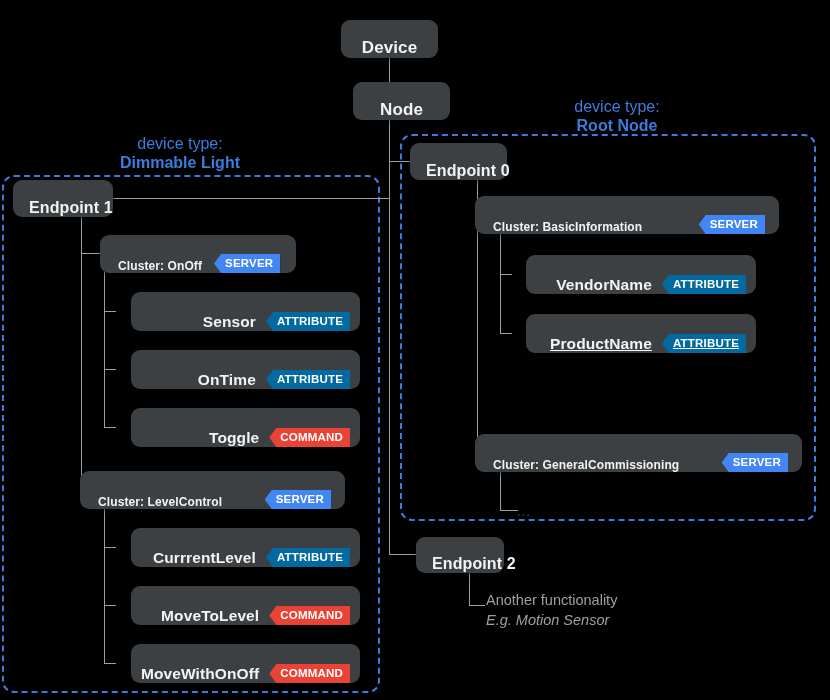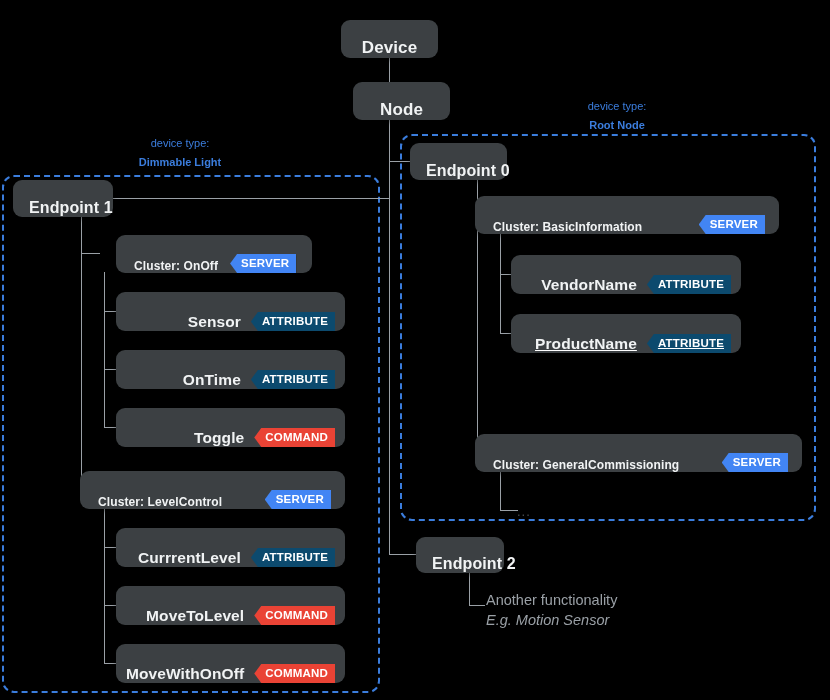--- a/index.html
+++ b/index.html
@@ -44,41 +44,41 @@
 
   
   .endpoint { padding: 0 16px; justify-content: flex-start; }
   .endpoint .label { font-size: 16px; font-weight: 700; }
 
   
   .cluster { padding: 0 14px 0 18px; justify-content: flex-start; gap: 12px; }
   .cluster .label { font-size: 12px; font-weight: 700; }
 
   
-  .leaf { padding: 0 10px 0 0; justify-content: flex-end; gap: 10px; }
+  .leaf { padding: 0 10px 0 0; justify-content: flex-end; gap: 10px; margin-left: 15px; }
   .leaf .label { font-size: 15.5px; font-weight: 700; }
 
   
   .badge {
     display: inline-flex;
     align-items: center;
     justify-content: center;
     height: 19px;
     padding: 0 7px 0 11px;
     font-size: 11.5px;
     font-weight: 700;
     letter-spacing: 0.2px;
     color: #ffffff;
     line-height: 1;
     white-space: nowrap;
     clip-path: polygon(0% 50%, 7px 0%, 100% 0%, 100% 100%, 7px 100%);
     filter: drop-shadow(1px 1px 1px rgba(0,0,0,0.55));
   }
   .badge.server    { background: #4285f4; }
-  .badge.attribute { background: #0c4a6e; }
+  .badge.attribute { background: #0369a1; }
   .badge.command   { background: #ea4335; }
 
   
   .conn {
     position: absolute;
     background: #9aa0a6;
     z-index: 2;
   }
   .conn.h { height: 1px; }
   .conn.v { width: 1px; }
@@ -87,21 +87,21 @@
   .group {
     position: absolute;
     border: 2px dashed #3b7ddd;
     border-radius: 12px;
     z-index: 1;
   }
   .grouplabel {
     position: absolute;
     text-align: center;
     color: #3b7ddd;
-    font-size: 11px;
+    font-size: 16px;
     line-height: 19px;
     z-index: 6;
     white-space: nowrap;
   }
   .grouplabel .l1 { font-weight: 400; display: block; }
   .grouplabel .l2 { font-weight: 700; display: block; }
 
   
   .note {
     position: absolute;
@@ -186,21 +186,21 @@
   <div class="card endpoint" style="left:13px; top:180px; width:100px; height:37px;">
     <span class="label">Endpoint 1</span>
   </div>
   <div class="card endpoint" style="left:410px; top:143px; width:97px; height:37px;">
     <span class="label">Endpoint 0</span>
   </div>
   <div class="card endpoint" style="left:416px; top:537px; width:88px; height:36px;">
     <span class="label">Endpoint 2</span>
   </div>
 
-  <div class="card cluster" style="left:100px; top:235px; width:196px; height:38px;margin-left:16px;">
+  <div class="card cluster" style="left:100px; top:235px; width:196px; height:38px;">
     <span class="label">Cluster: OnOff</span>
     <span class="badge server">SERVER</span>
   </div>
 
   <div class="card leaf" style="left:116px; top:292px; width:229px; height:39px;">
     <span class="label">Sensor</span>
     <span class="badge attribute">ATTRIBUTE</span>
   </div>
   <div class="card leaf" style="left:116px; top:350px; width:229px; height:39px;">
     <span class="label">OnTime</span>

